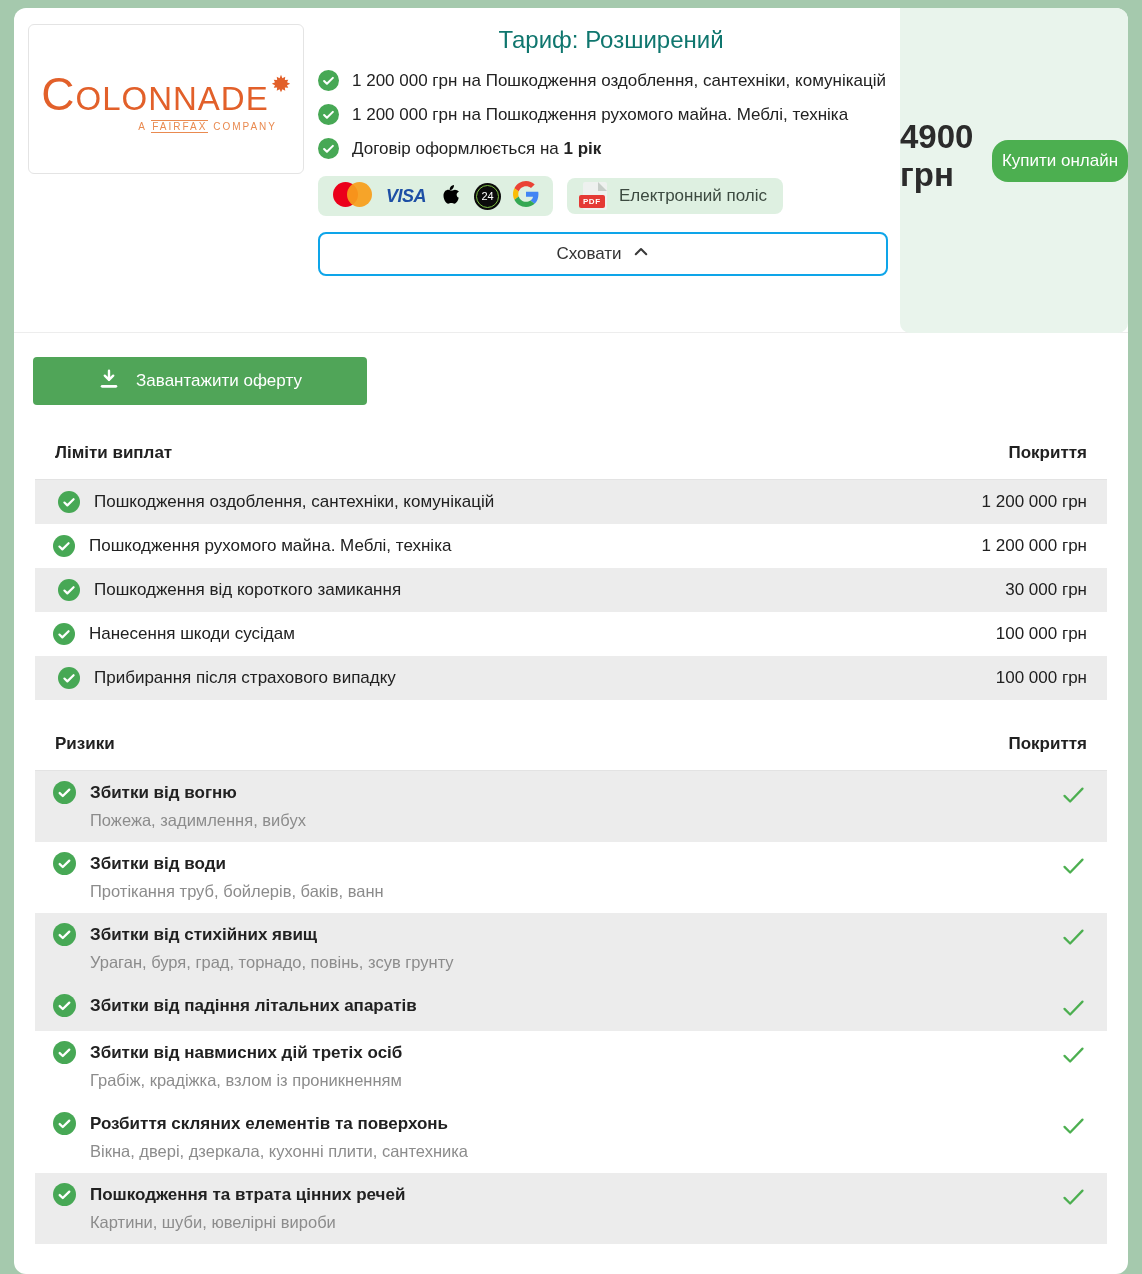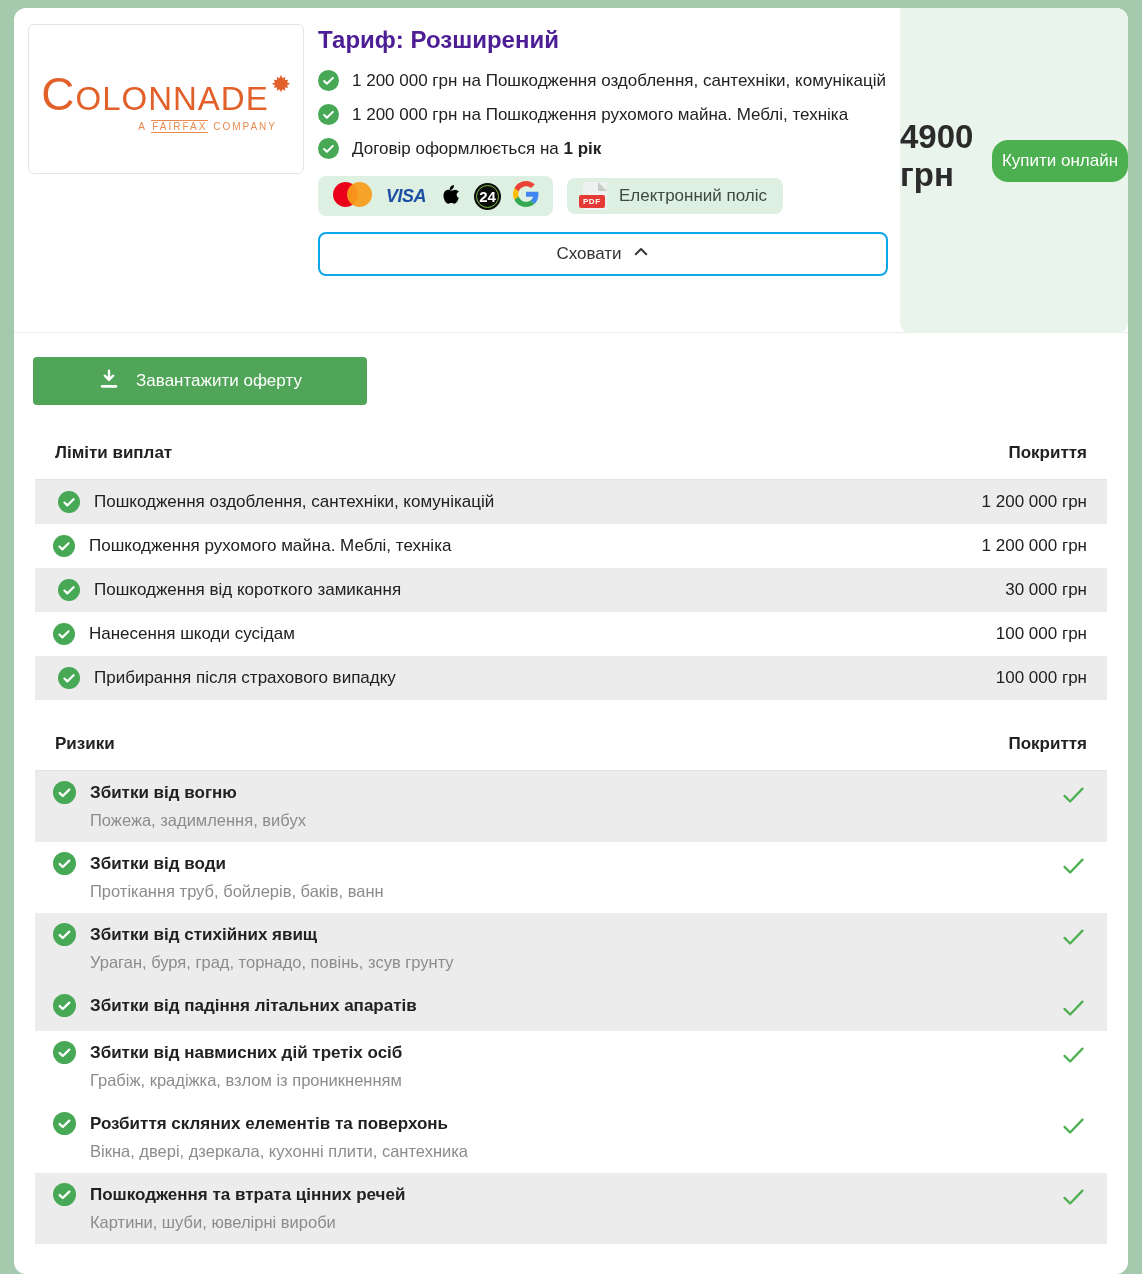--- a/index.html
+++ b/index.html
@@ -27,38 +27,38 @@
     display:flex; flex-direction:column; align-items:center; justify-content:center;
   }
   .logo-line { display:flex; align-items:baseline; color:#e2602a; letter-spacing:1px; }
   .logo-c    { font-size:46px; font-weight:400; }
   .logo-rest { font-size:33px; font-weight:400; }
   .leaf-icon { margin-left:2px; transform:translateY(-16px); }
   .logo-sub  { font-size:10px; color:#e98a50; letter-spacing:2px; margin-top:0; align-self:flex-end; padding-right:26px; }
   .fairfax   { border-top:1px solid #e98a50; border-bottom:1px solid #e98a50; padding:0 1px; }
 
   .tariff-content { position:absolute; left:304px; top:18px; width:586px; }
-  .tariff-title { margin:0 0 14px 0; font-size:24px; font-weight:700; color:#4c1d95; }
+  .tariff-title { margin:0 0 14px 0; font-size:24px; font-weight:400; color:#0f766e;text-align:center; }
   .features { list-style:none; margin:0; padding:0; }
   .feature { display:flex; gap:13px; font-size:17px; color:#222; line-height:25px; margin-bottom:9px; }
   .feature .ck { flex:0 0 auto; margin-top:2px; }
   .feature b { font-weight:700; }
 
   .badges-row { display:flex; gap:14px; align-items:center; margin-top:15px; }
   .payment-badge {
     background:#def0e1; border-radius:8px; height:40px; padding:0 14px;
     display:flex; align-items:center; gap:12px;
   }
   .visa-label { font-size:18px; font-weight:800; font-style:italic; color:#1d4fa5; letter-spacing:-0.5px; }
   .p24 {
     width:27px; height:27px; border-radius:50%; background:#0b0b0b;
     display:flex; align-items:center; justify-content:center; position:relative;
   }
   .p24::after { content:""; position:absolute; inset:2px; border:1.6px solid #7ec043; border-radius:50%; }
-  .p24-num { color:#fff; font-size:15px; font-weight:700; }
+  .p24-num { color:#fff; font-size:11px; font-weight:400; }
 
   .epolicy-badge {
     background:#def0e1; border-radius:8px; height:36px; padding:0 16px;
     display:flex; align-items:center; gap:12px; font-size:17px; color:#3c4a40;
   }
   .pdf-doc { position:relative; width:24px; height:28px; }
   .pdf-page {
     position:absolute; inset:0; background:#eef1ef; border-radius:2px;
   }
   .pdf-fold {

